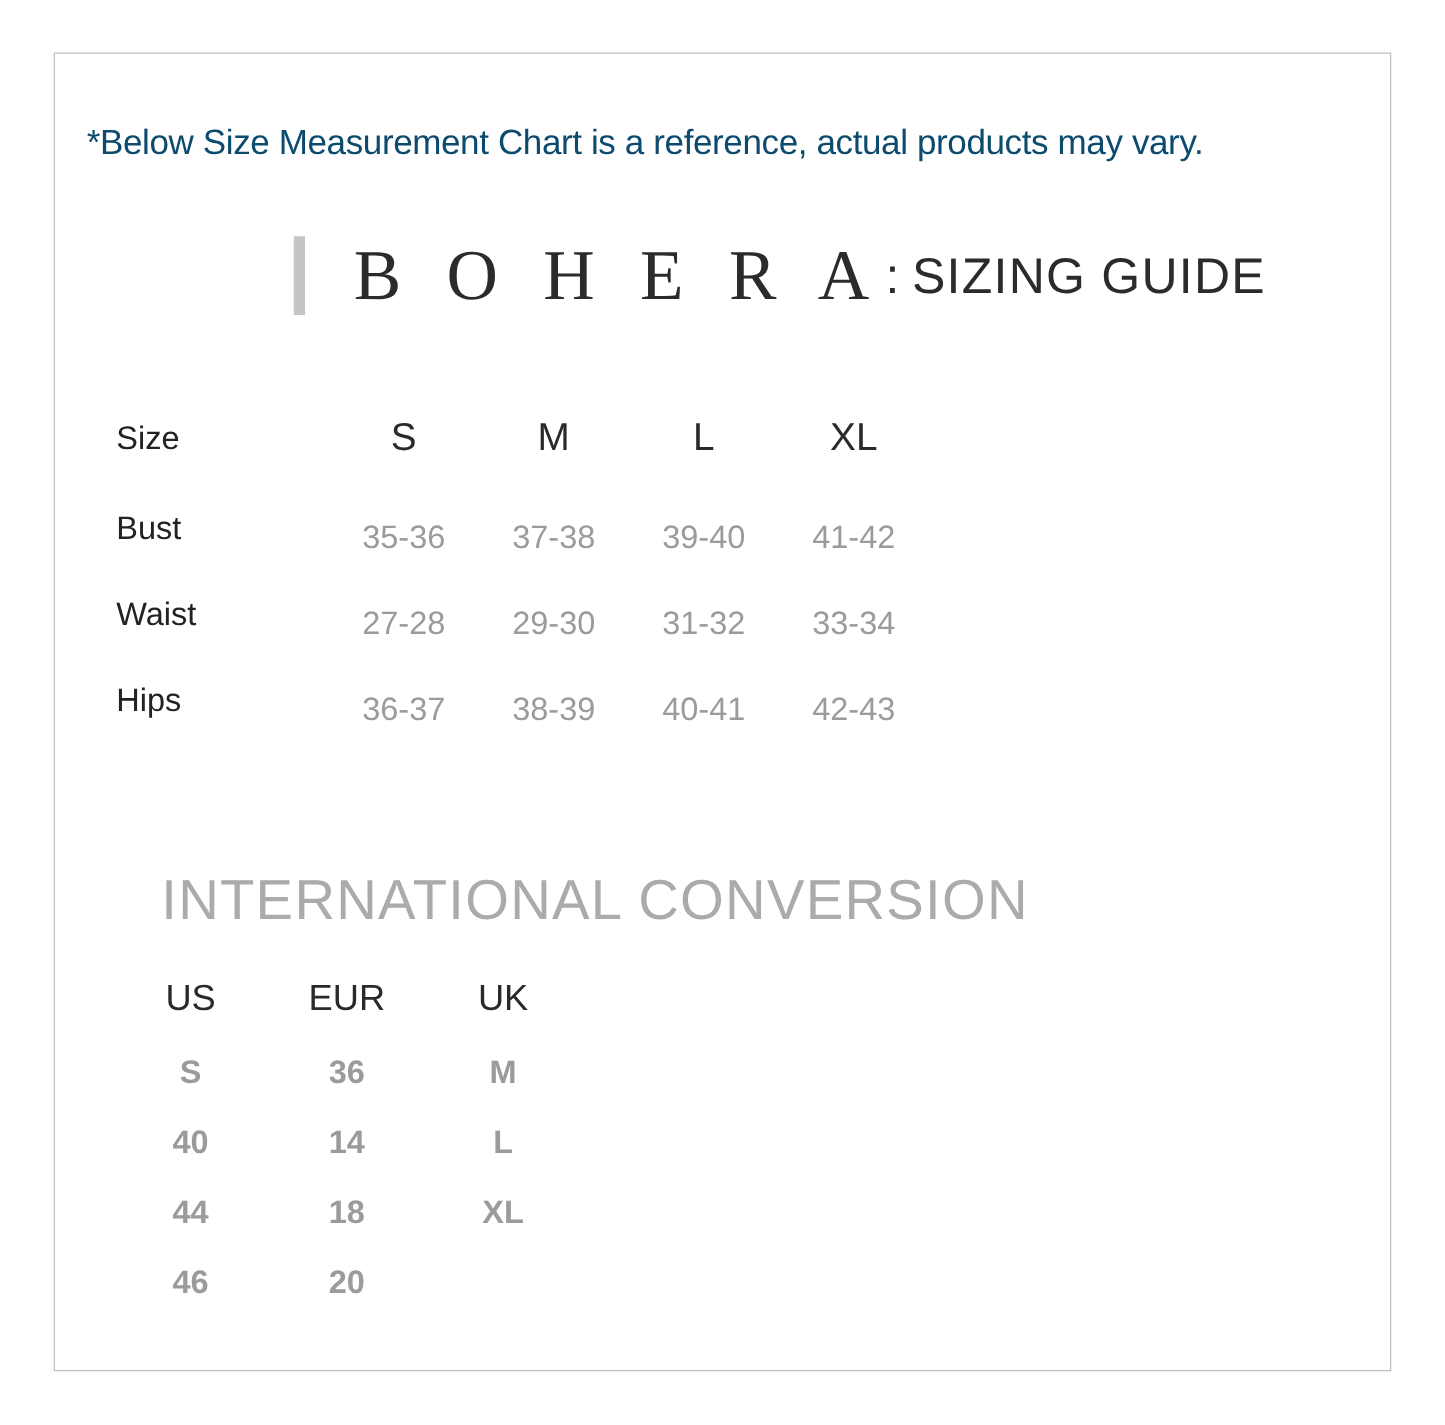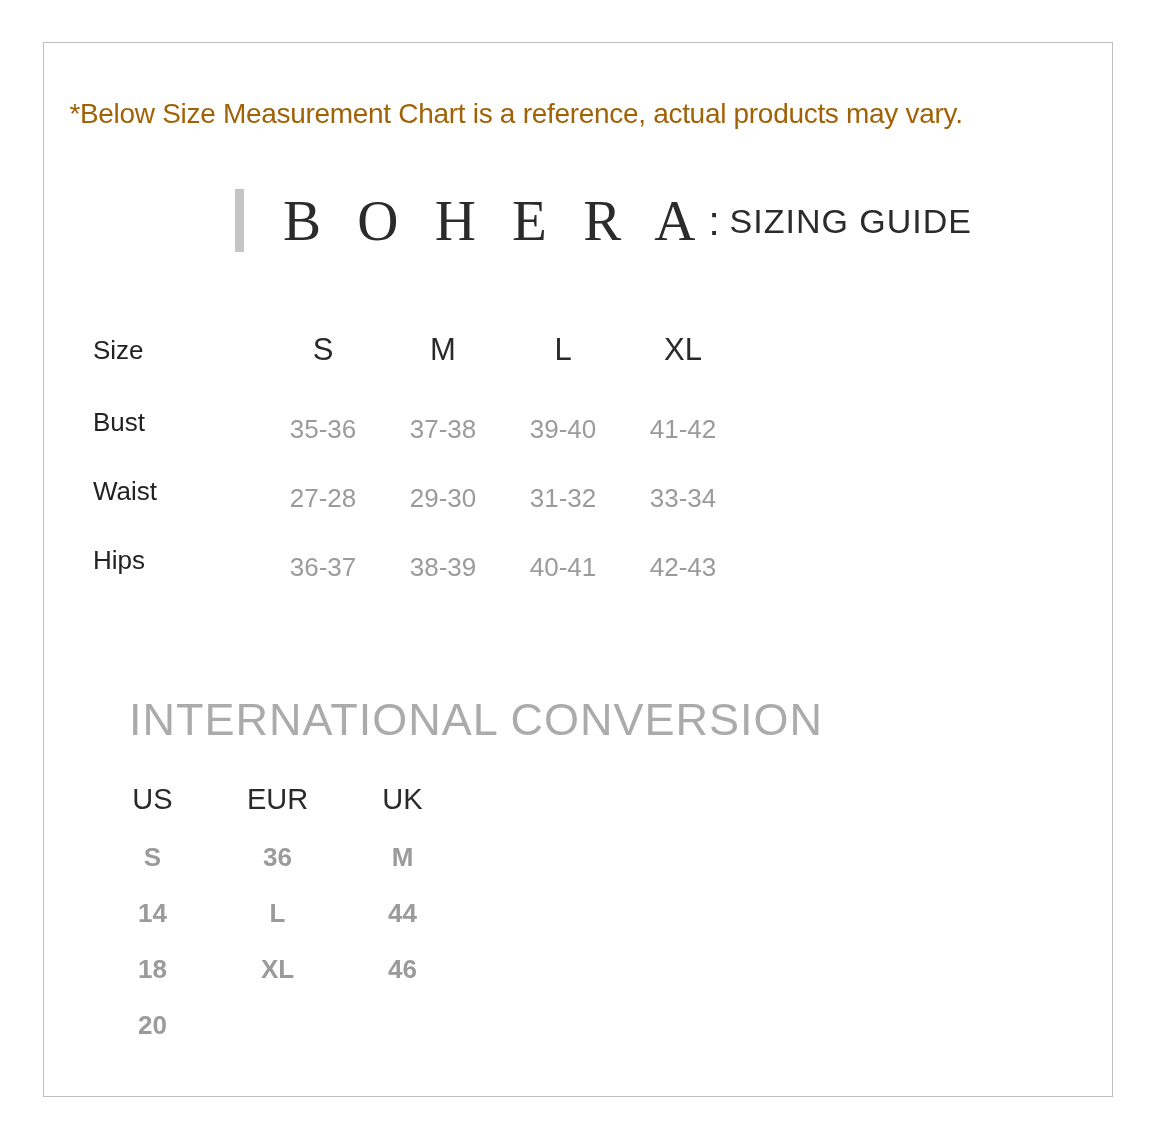--- a/index.html
+++ b/index.html
@@ -27,21 +27,21 @@
   }
   
   .disclaimer {
     position: absolute;
     left: 43px;
     top: 98px;
     width: 946px;
     text-align: center;
     font-size: 28px;
     letter-spacing: -0.3px;
-    color: #a16207;
+    color: #0c4a6e;
   }
   
   .title-row {
     position: absolute;
     left: 235px;
     top: 189px;
     height: 63px;
     display: flex;
     align-items: center;
   }
@@ -59,21 +59,21 @@
     color: #2b2b2b;
     line-height: 1;
   }
   .title-sep {
     font-size: 40px;
     color: #2b2b2b;
     margin: 0 10px 0 2px;
     line-height: 1;
   }
   .title-suffix {
-    font-size: 34px;
+    font-size: 40px;
     letter-spacing: 1px;
     color: #2b2b2b;
     line-height: 1;
   }
   
   .size-chart {
     position: absolute;
     left: 93px;
     top: 312px;
     display: grid;
@@ -181,20 +181,21 @@
   <div class="conv-table">
 
     <div class="cv-cell cv-head">US</div>
     <div class="cv-cell cv-head">EUR</div>
     <div class="cv-cell cv-head">UK</div>
 
     <div class="cv-cell cv-val">S</div>
     <div class="cv-cell cv-val">36</div>
 
     <div class="cv-cell cv-val">M</div>
+    <div class="cv-cell cv-val">40</div>
     <div class="cv-cell cv-val">14</div>
 
     <div class="cv-cell cv-val">L</div>
     <div class="cv-cell cv-val">44</div>
     <div class="cv-cell cv-val">18</div>
 
     <div class="cv-cell cv-val">XL</div>
     <div class="cv-cell cv-val">46</div>
     <div class="cv-cell cv-val">20</div>
   </div>

